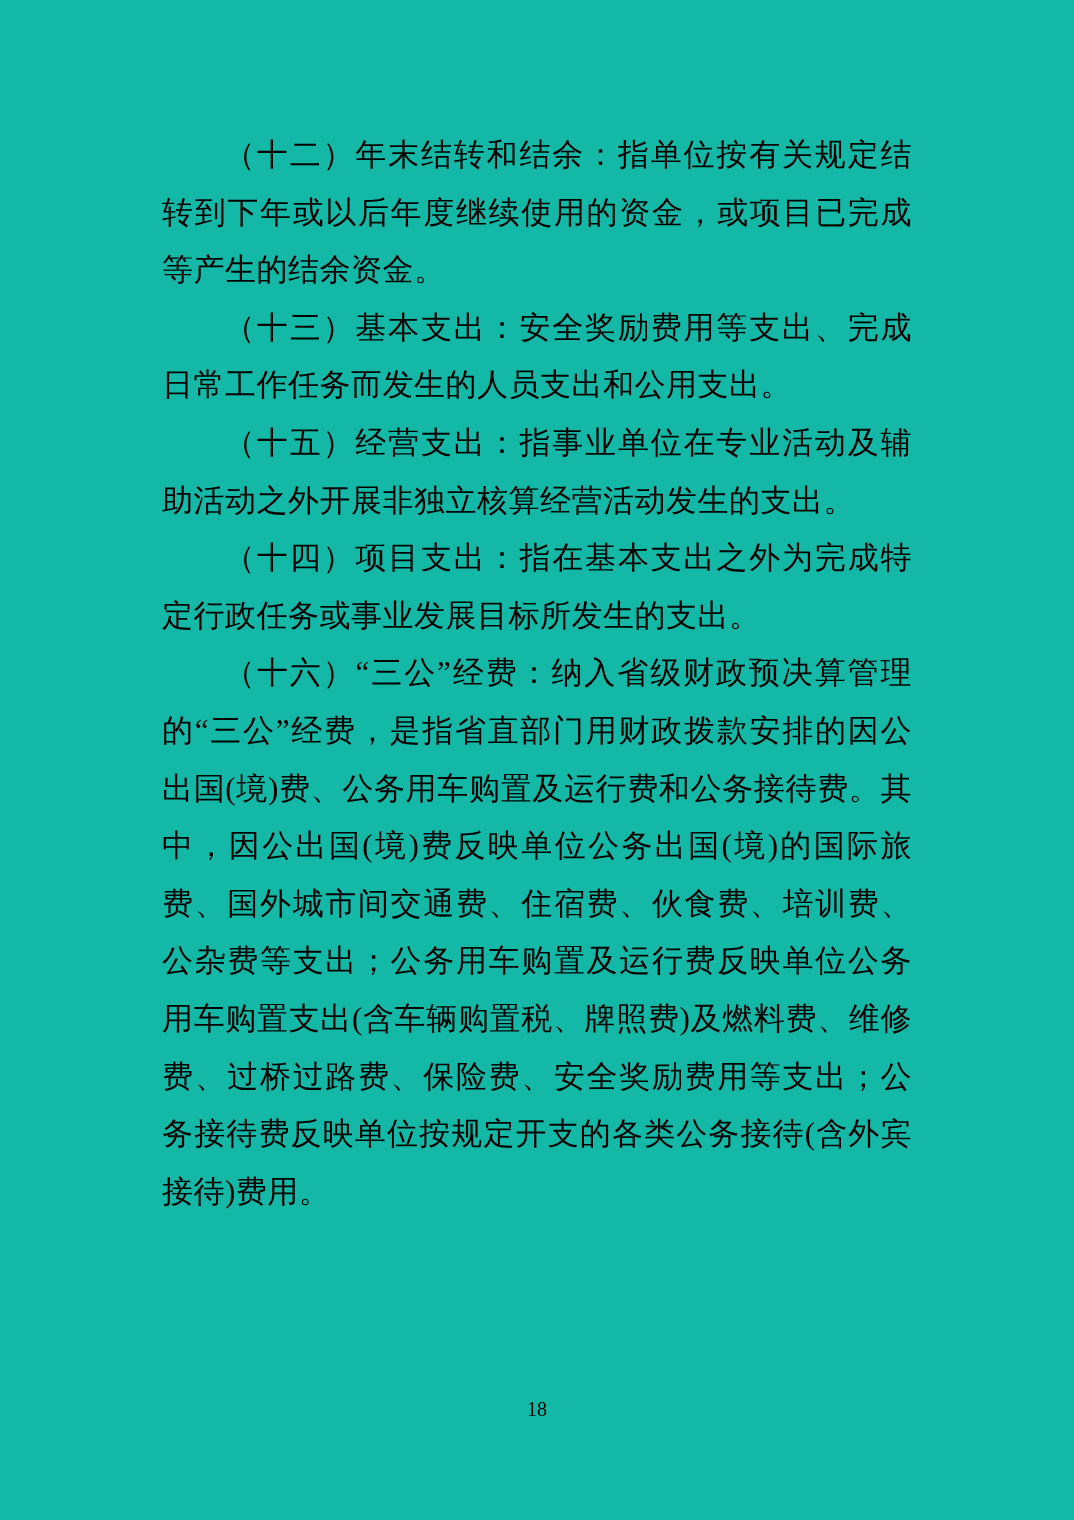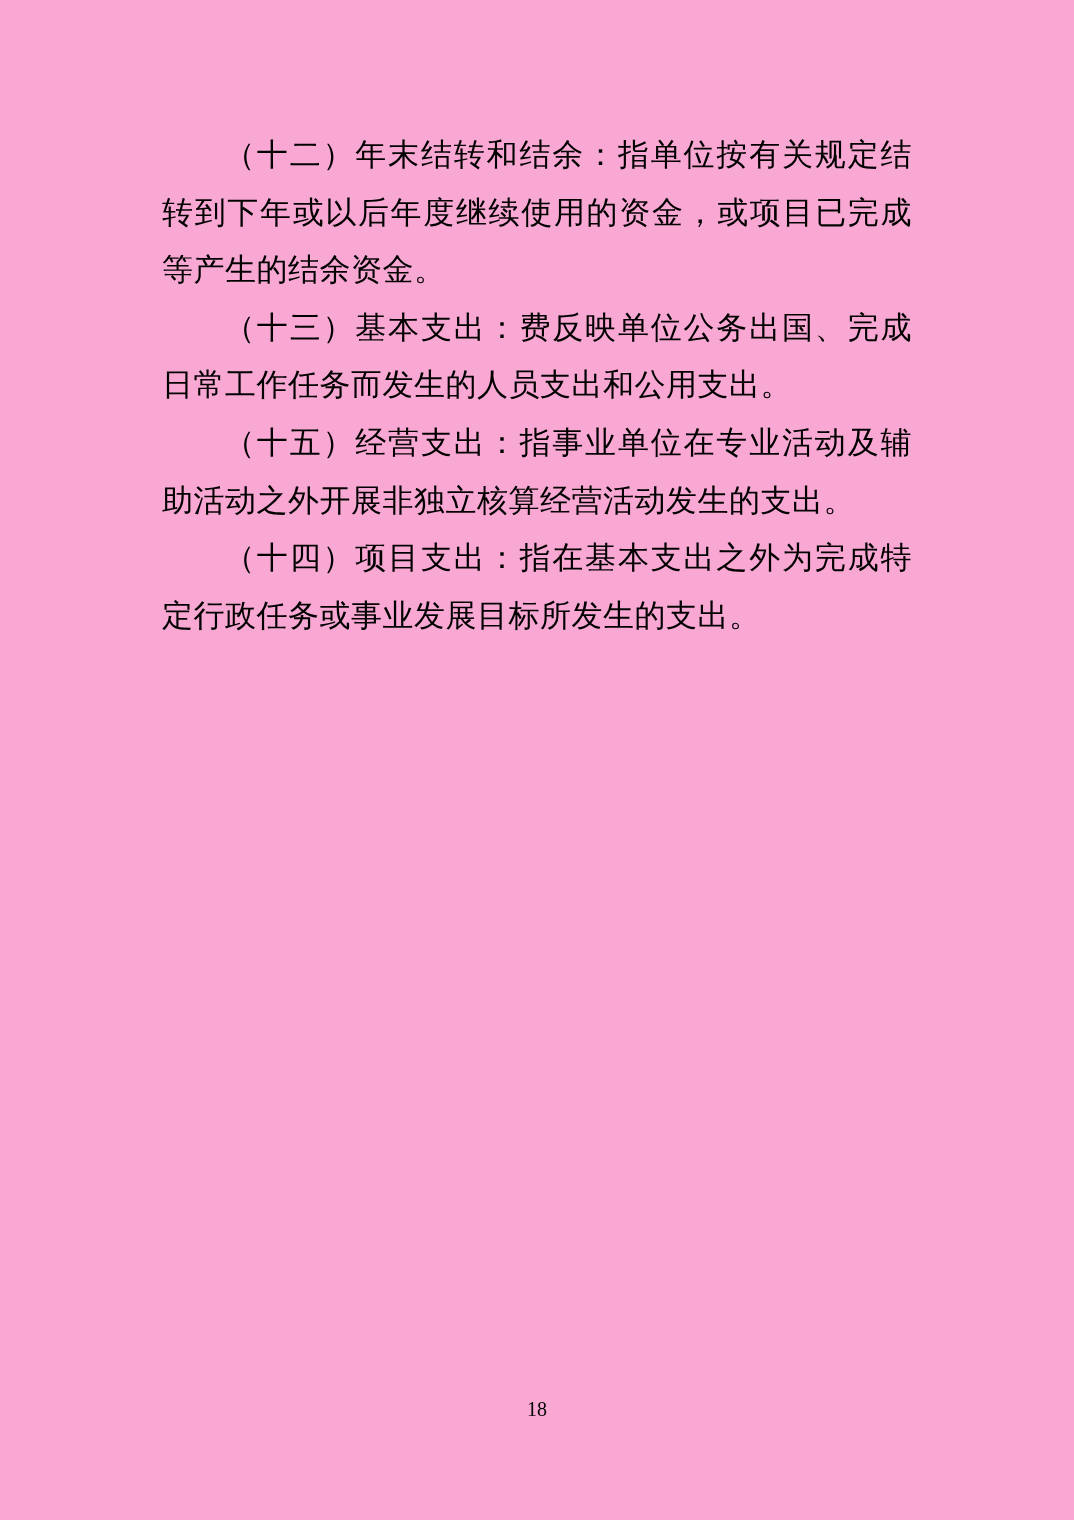--- a/index.html
+++ b/index.html
@@ -16,21 +16,21 @@
     color: #000000;
     overflow: hidden;
   }
 
   .page {
     position: absolute;
     top: 0;
     left: 0;
     width: 1074px;
     height: 1520px;
-    background: #f9a8d4;
+    background: #14b8a6;
   }
 
   .content {
     position: absolute;
     top: 126px;
     left: 162px;
     width: 750px;
   }
 
   .content p {
@@ -54,19 +54,20 @@
     color: #000000;
     font-family: "Liberation Serif", "DejaVu Serif", serif;
   }
 </style>
 </head>
 <body>
 
 <div class="page">
   <div class="content">
     <p>（十二）年末结转和结余：指单位按有关规定结转到下年或以后年度继续使用的资金，或项目已完成等产生的结余资金。</p>
-    <p>（十三）基本支出：费反映单位公务出国、完成日常工作任务而发生的人员支出和公用支出。</p>
+    <p>（十三）基本支出：安全奖励费用等支出、完成日常工作任务而发生的人员支出和公用支出。</p>
     <p>（十五）经营支出：指事业单位在专业活动及辅助活动之外开展非独立核算经营活动发生的支出。</p>
     <p>（十四）项目支出：指在基本支出之外为完成特定行政任务或事业发展目标所发生的支出。</p>
+    <p>（十六）“三公”经费：纳入省级财政预决算管理的“三公”经费，是指省直部门用财政拨款安排的因公出国(境)费、公务用车购置及运行费和公务接待费。其中，因公出国(境)费反映单位公务出国(境)的国际旅费、国外城市间交通费、住宿费、伙食费、培训费、公杂费等支出；公务用车购置及运行费反映单位公务用车购置支出(含车辆购置税、牌照费)及燃料费、维修费、过桥过路费、保险费、安全奖励费用等支出；公务接待费反映单位按规定开支的各类公务接待(含外宾接待)费用。</p>
   </div>
 
   <div class="page-number">18</div>
 </div>
 
 </body></html>

